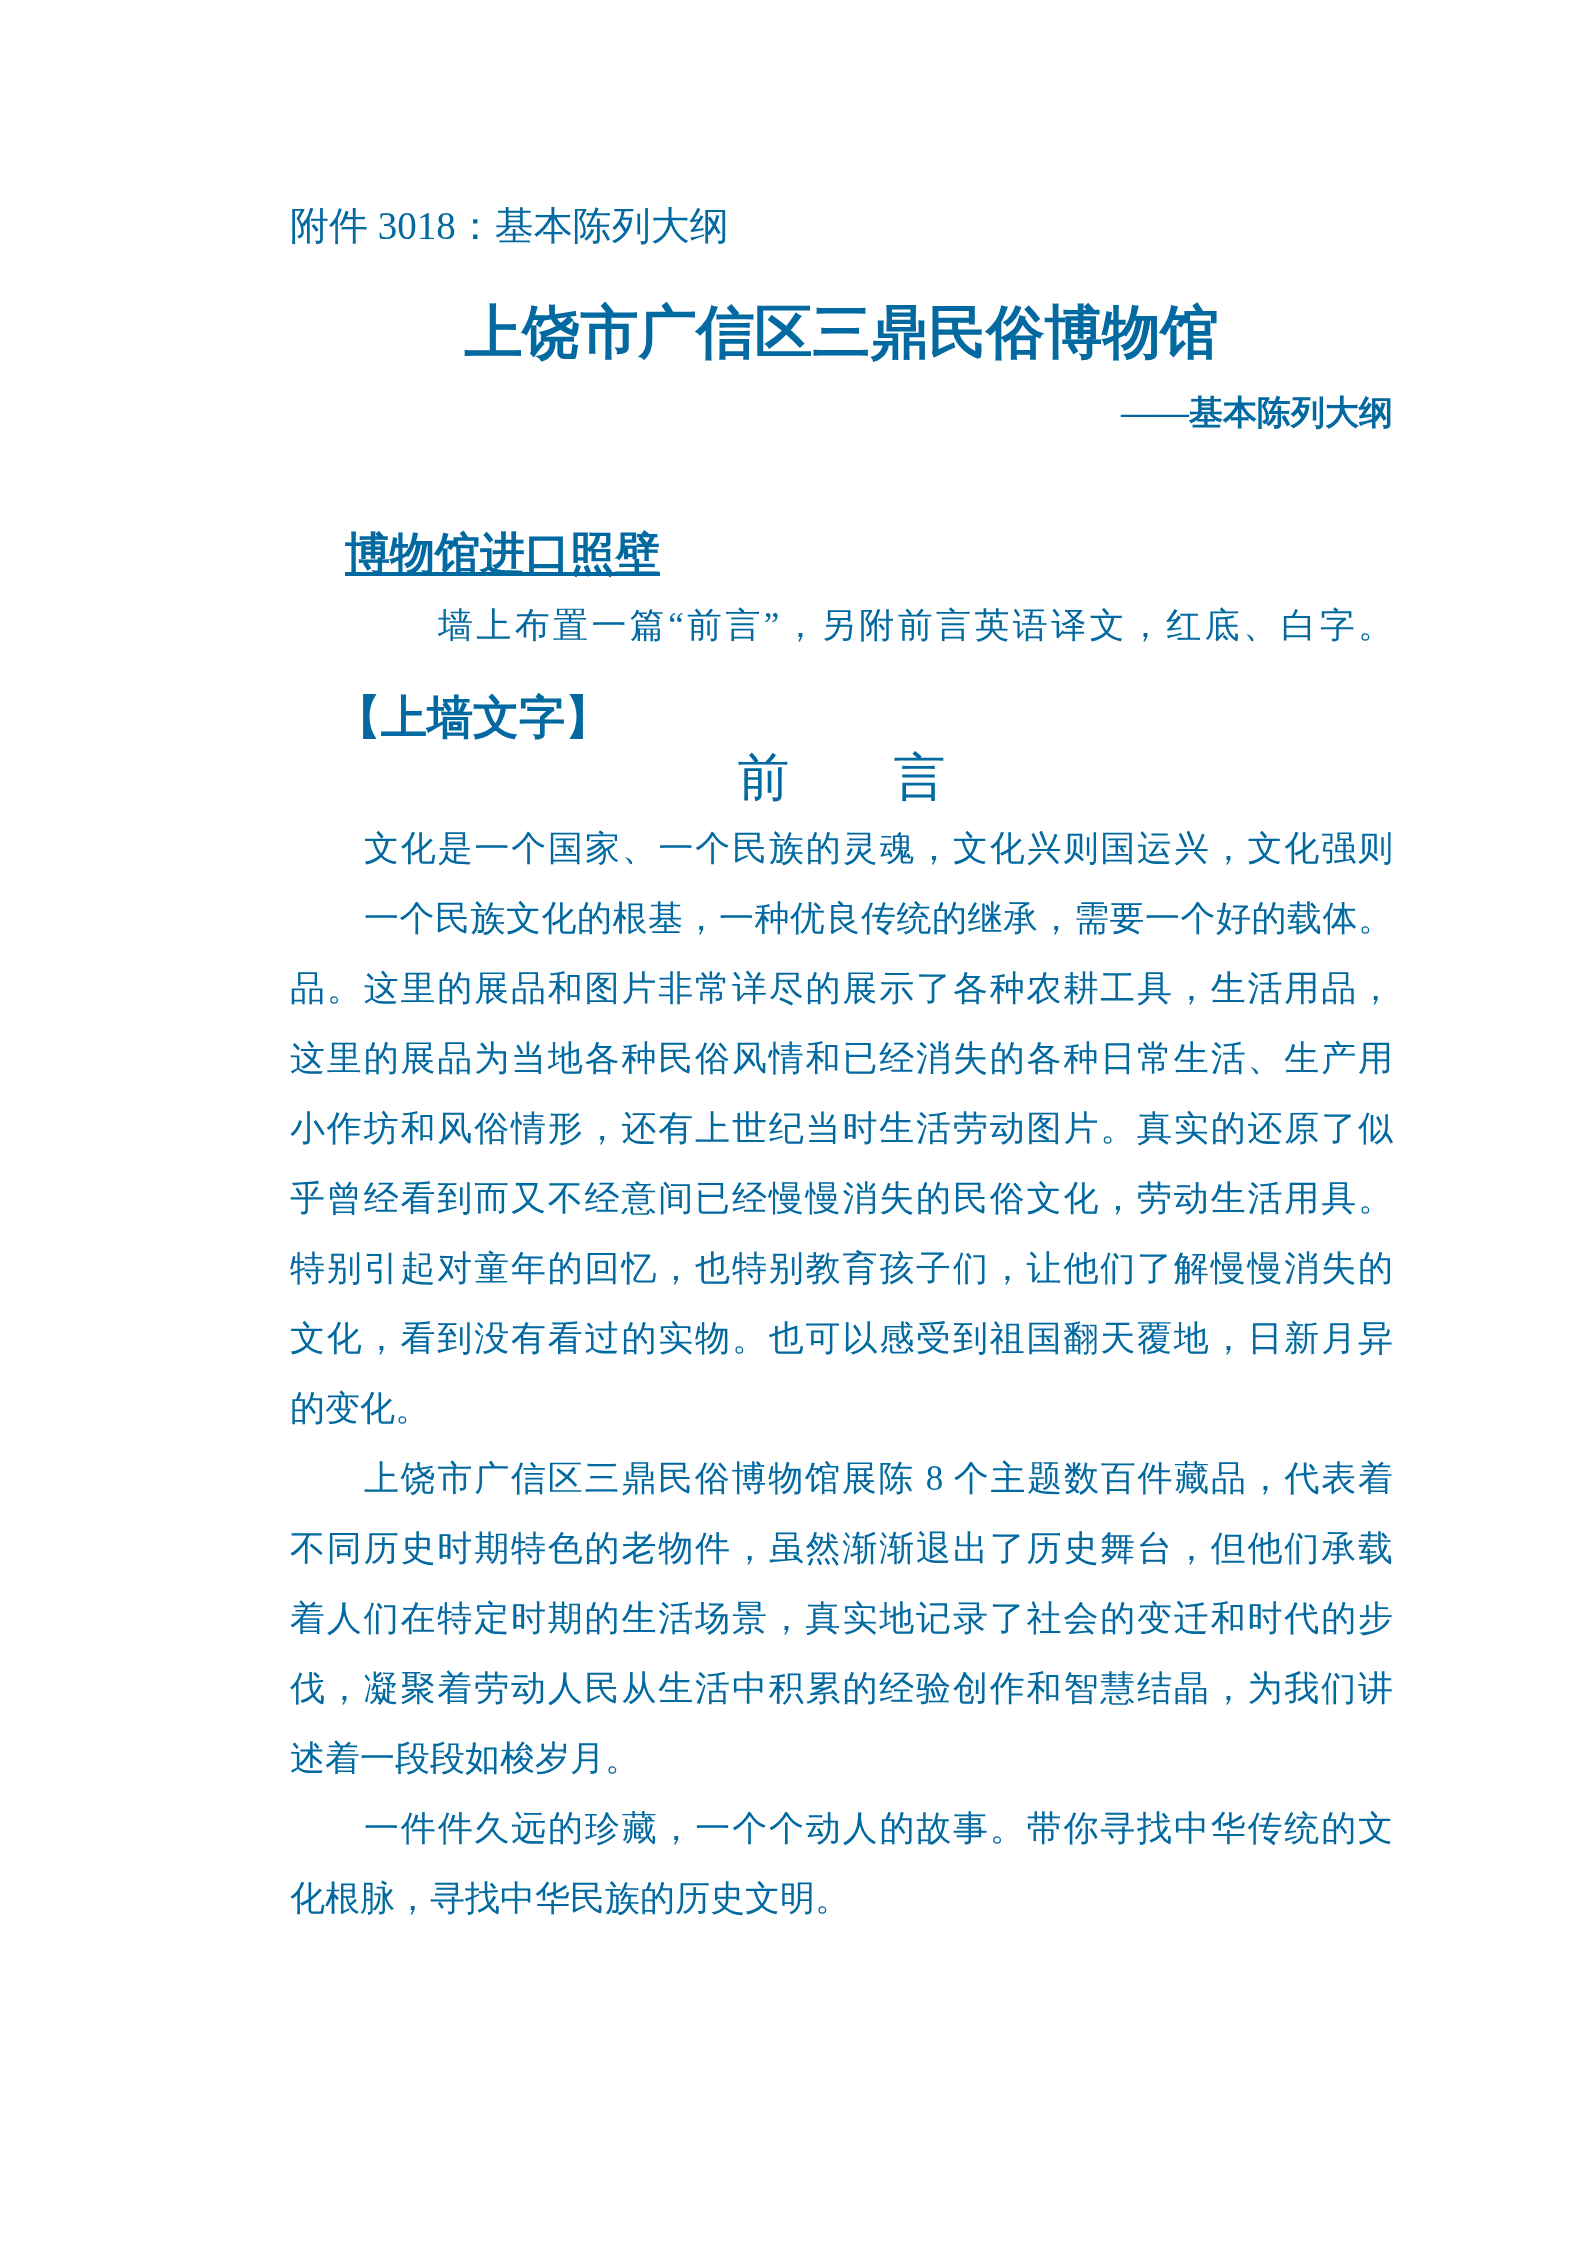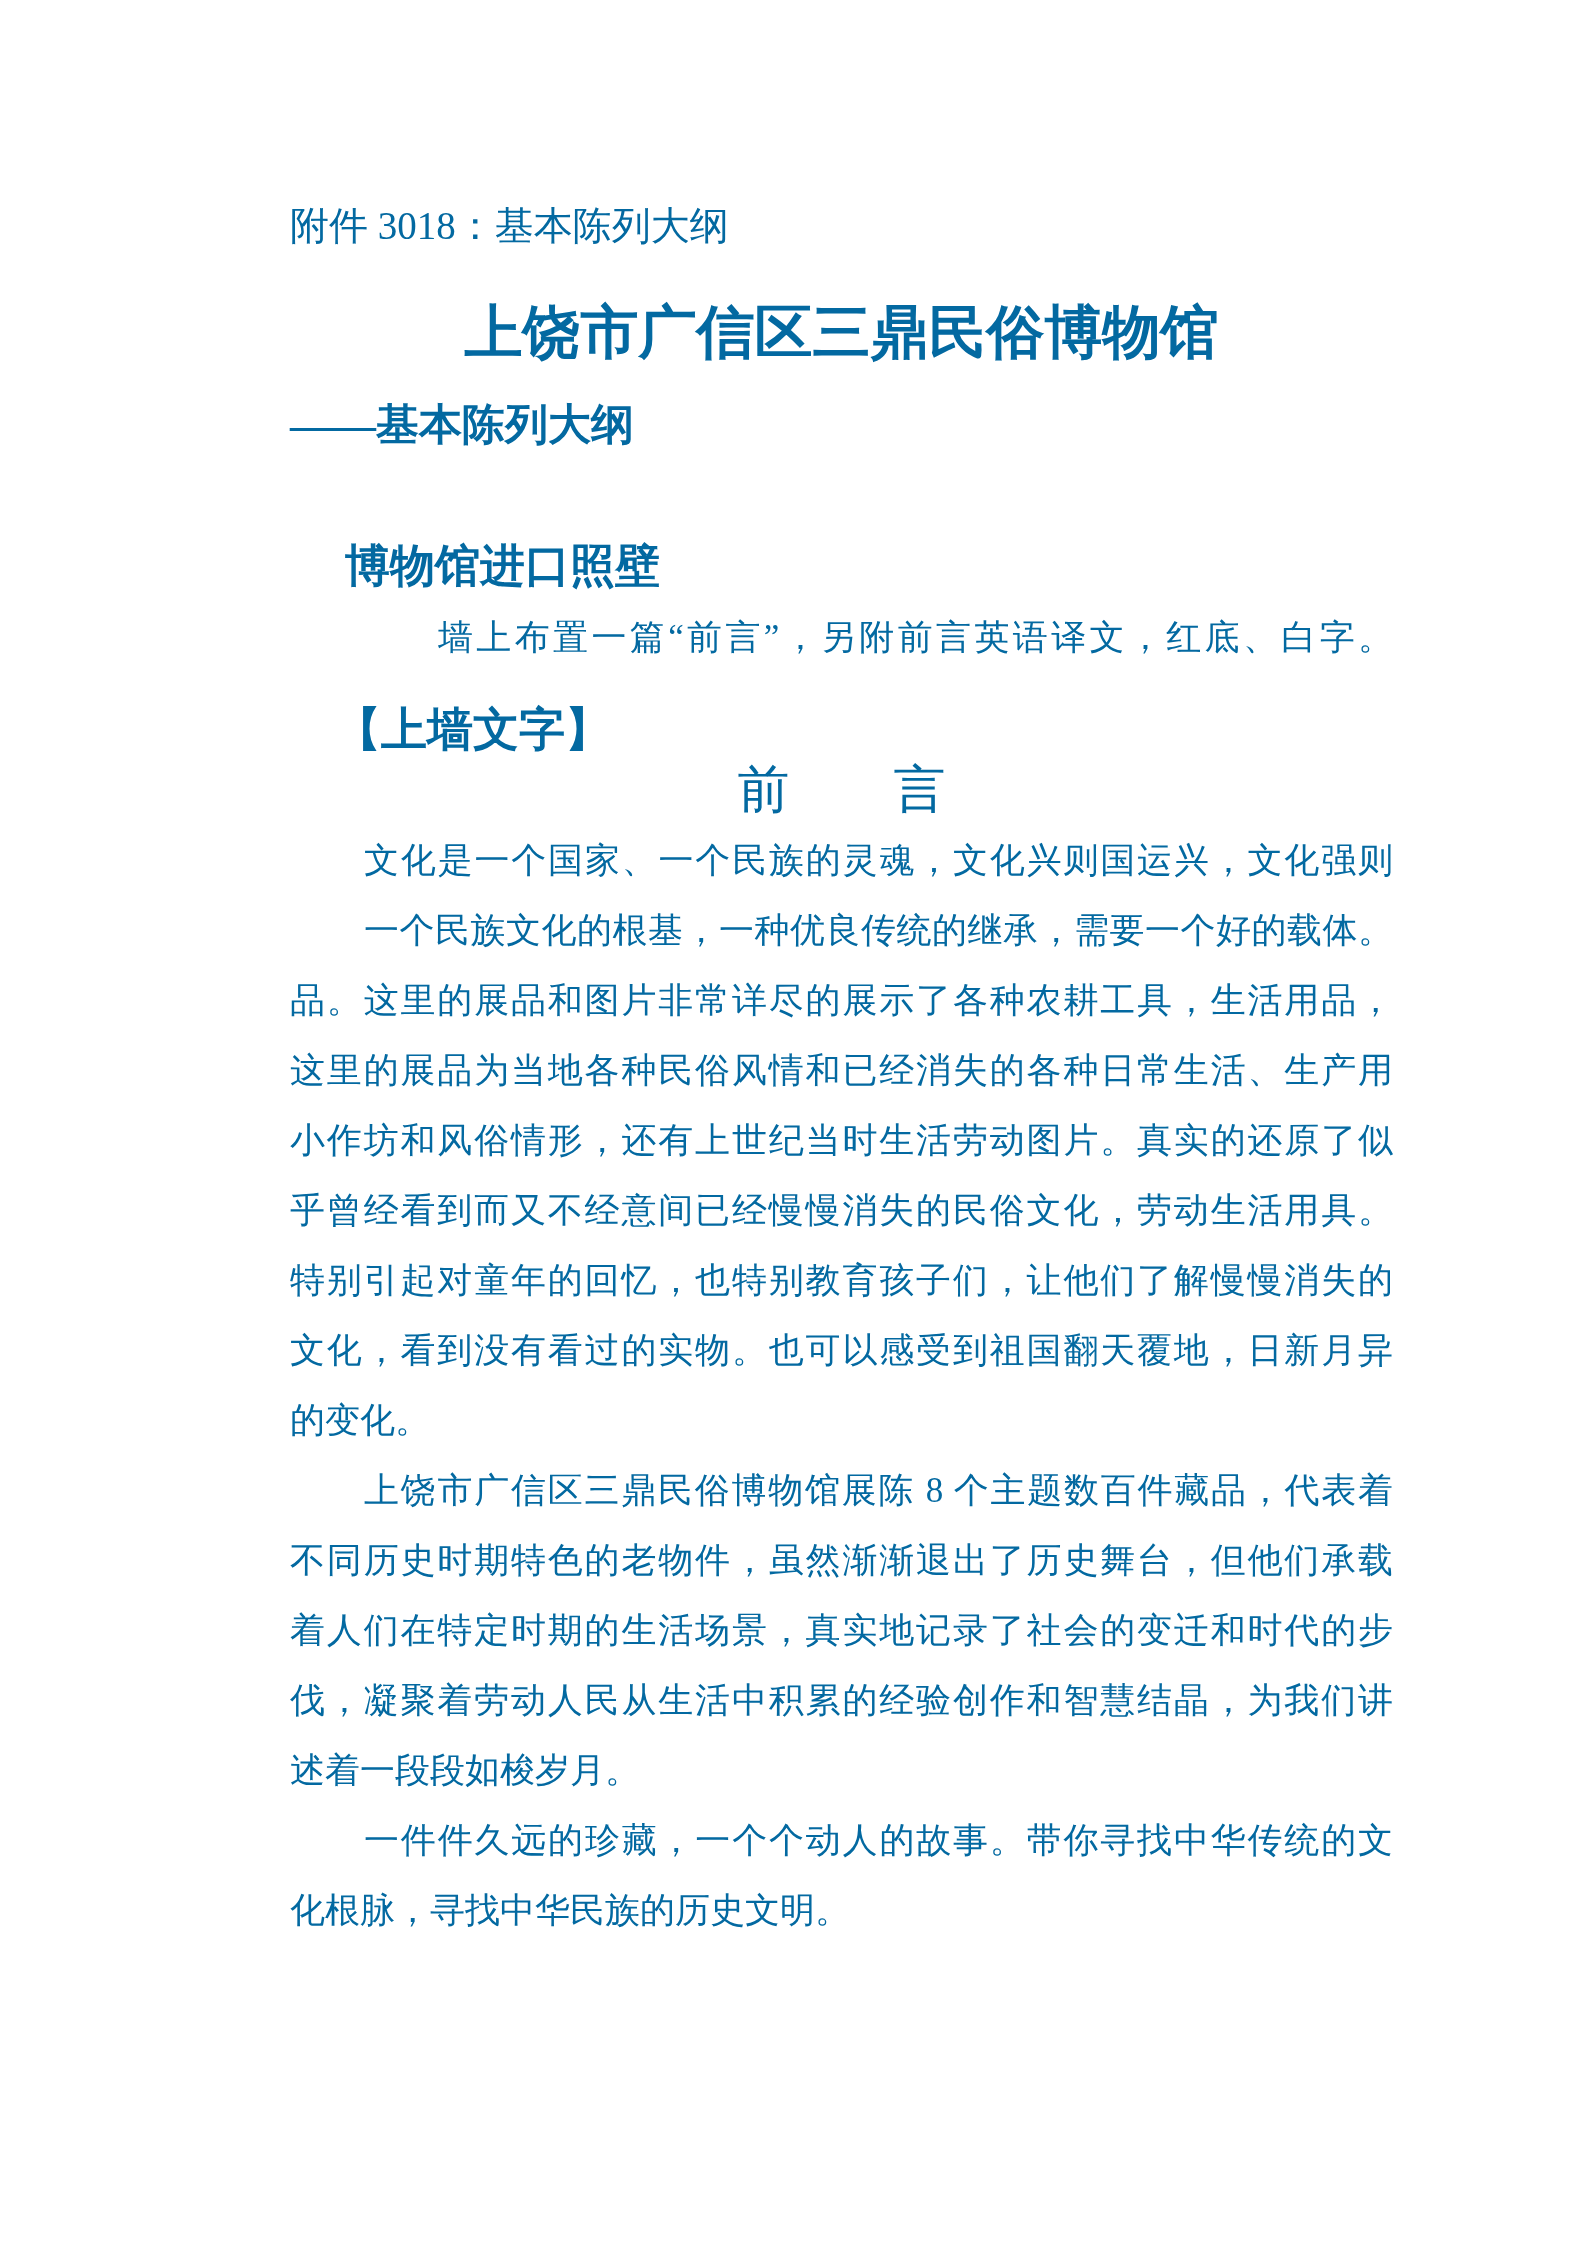--- a/index.html
+++ b/index.html
@@ -19,32 +19,33 @@
   .att-note { font-size: 39px; line-height: 48px; text-align: left; }
 
   .title {
     margin: 50px 0 0 0;
     font-size: 58px;
     font-weight: bold;
     line-height: 66px;
     text-align: center;
   }
   .subtitle {
-    margin-top: 32px;
-    font-size: 43px;
+    margin-top: 20px;
+    font-size: 34px;
     font-weight: bold;
     line-height: 54px;
-    text-align: left;
+    text-align: right;
   }
   .sec-heading {
     margin-top: 85px;
     padding-left: 55px;
     font-size: 45px;
     font-weight: bold;
     line-height: 58px;
+    text-decoration: underline;
   }
   .wall-desc {
     margin-top: 18px;
     padding-left: 148px;
     font-size: 35px;
     line-height: 50px;
     text-align: justify;
     text-align-last: justify;
   }
   .wall-label {

